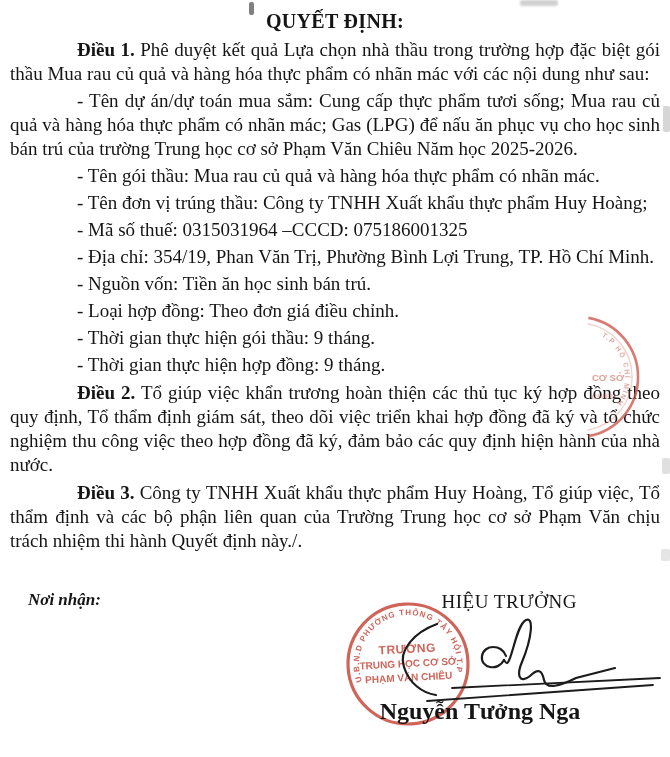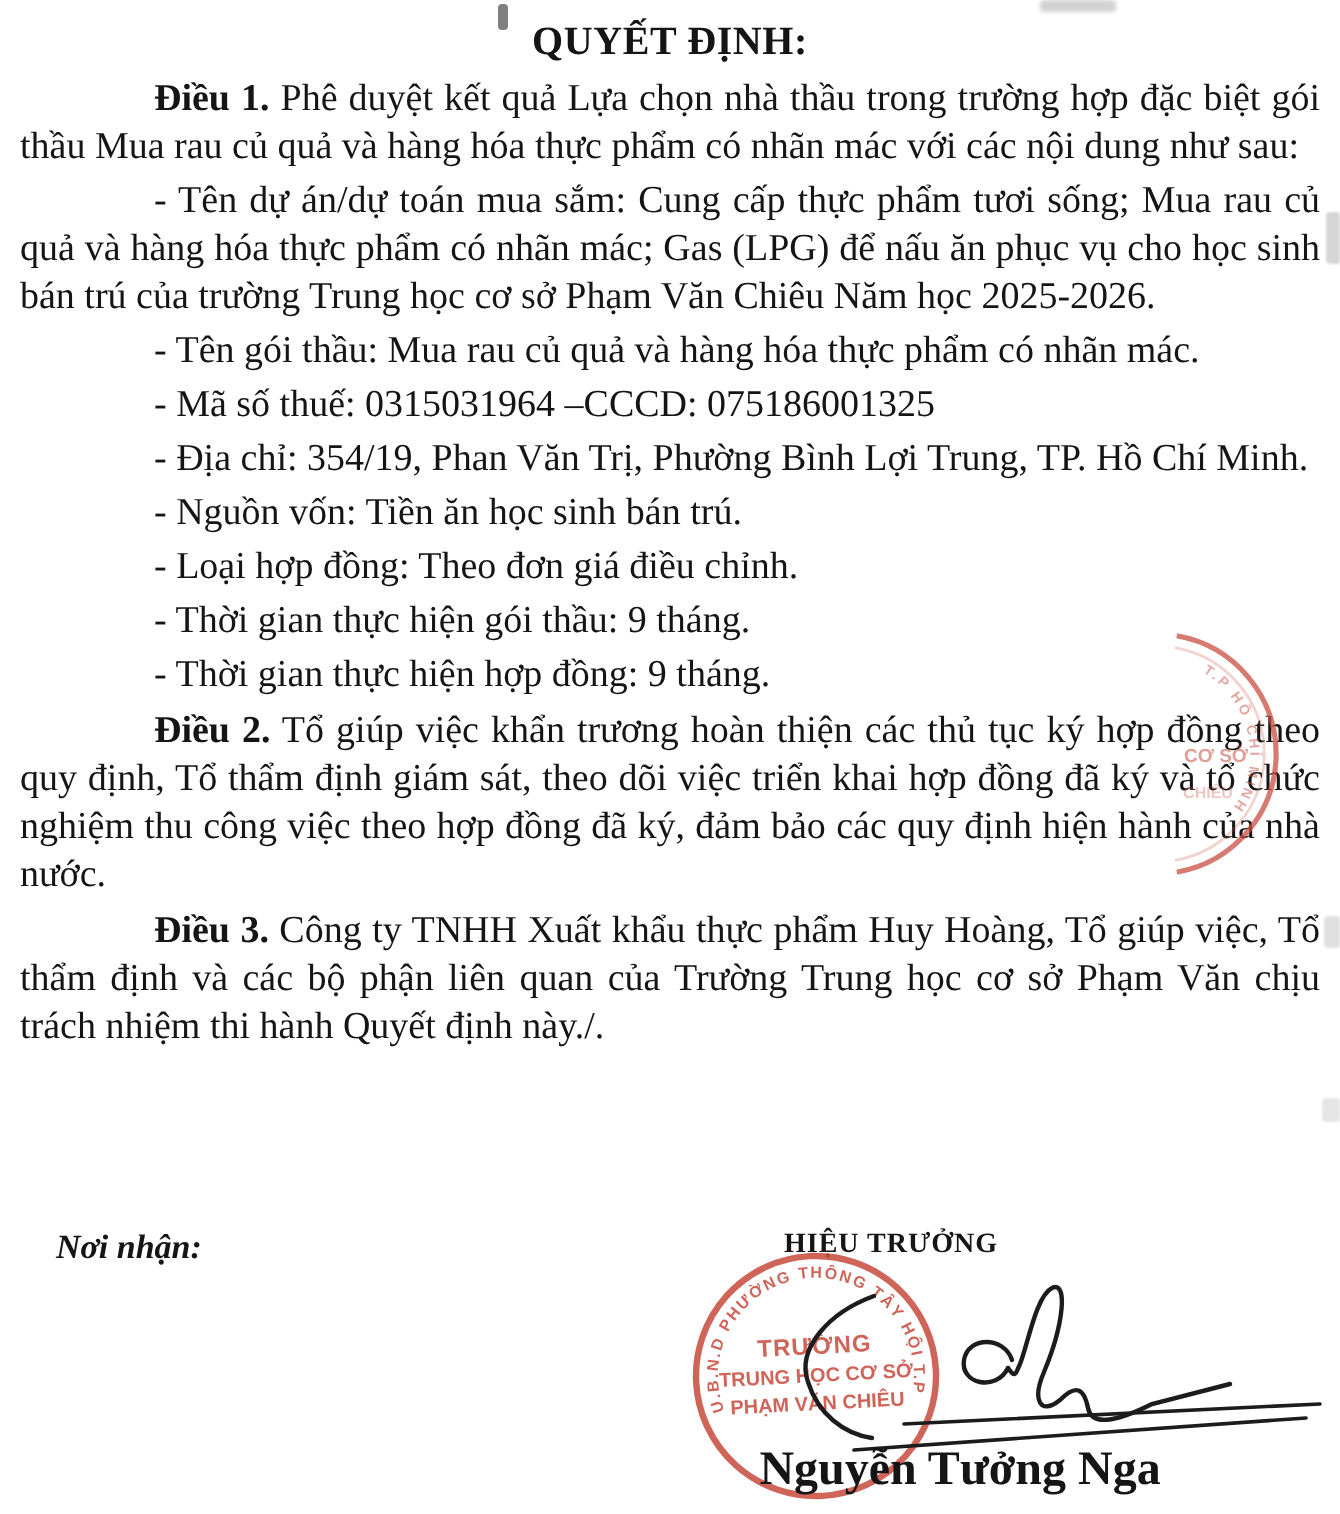--- a/index.html
+++ b/index.html
@@ -9,25 +9,25 @@
   .content{padding:6px 10px 0 10px;}
   .doc-title{text-align:center;font-weight:bold;font-size:20px;line-height:26px;
              letter-spacing:.3px;margin:2px 0 4px 0;}
   .para{margin:0;text-align:justify;font-size:19px;line-height:24px;
         text-indent:67px;}
   .para.article{margin-top:4px;}
   .para.item{margin-top:3px;}
   .para .lead{font-weight:bold;}
   .para .tail{font-style:italic;}
   
-  .footer{position:absolute;left:0;top:610px;width:618px;height:147px;}
+  .footer{position:absolute;left:0;top:586px;width:618px;height:147px;}
   .recipients{position:absolute;left:28px;top:4px;width:300px;font-size:16.5px;line-height:19.5px;}
   .recipients .head{font-weight:bold;font-style:italic;font-size:17px;margin-bottom:1px;}
-  .sign-title{position:absolute;left:392px;top:5px;width:185px;text-align:left;
-              font-weight:bold;font-size:14px;letter-spacing:.5px;}
+  .sign-title{position:absolute;left:392px;top:5px;width:185px;text-align:right;
+              font-weight:normal;font-size:19px;letter-spacing:.5px;}
   .signer-name{position:absolute;left:370px;top:112px;width:220px;text-align:center;
                font-weight:bold;font-size:24px;}
   .stamp-main{position:absolute;left:333px;top:3px;width:150px;height:150px;opacity:.88;
               transform:rotate(-3deg);}
   .sig-svg{position:absolute;left:390px;top:18px;width:280px;height:124px;}
   .stamp-partial{position:absolute;left:520px;top:307px;width:150px;height:140px;}
   
   .smudge{position:absolute;border-radius:2px;}
   .sm1{left:249px;top:2px;width:5px;height:13px;background:#4a4a4a;opacity:.7;}
   .sm2{left:520px;top:0;width:38px;height:6px;background:#9a9a9a;opacity:.45;filter:blur(1px);}
@@ -39,20 +39,21 @@
 </head>
 <body>
 
 <div class="page">
   <div class="content">
     <div class="doc-title">QUYẾT ĐỊNH:</div>
     <div id="paragraphs">
         <p class="para article"><span class="lead">Điều 1.</span><span> Phê duyệt kết quả Lựa chọn nhà thầu trong trường hợp đặc biệt gói thầu Mua rau củ quả và hàng hóa thực phẩm có nhãn mác với các nội dung như sau:</span></p>
         <p class="para item"><span>- Tên dự án/dự toán mua sắm: Cung cấp thực phẩm tươi sống; Mua rau củ quả và hàng hóa thực phẩm có nhãn mác; Gas (LPG) để nấu ăn phục vụ cho học sinh bán trú của trường Trung học cơ sở Phạm Văn Chiêu Năm học 2025-2026.</span></p>
         <p class="para item"><span>- Tên gói thầu: Mua rau củ quả và hàng hóa thực phẩm có nhãn mác.</span></p>
+        <p class="para item"><span>- Tên đơn vị trúng thầu: Công ty TNHH Xuất khẩu thực phẩm Huy Hoàng;</span></p>
         <p class="para item"><span>- Mã số thuế: 0315031964 –CCCD: 075186001325</span></p>
         <p class="para item"><span>- Địa chỉ: 354/19, Phan Văn Trị, Phường Bình Lợi Trung, TP. Hồ Chí Minh.</span></p>
         <p class="para item"><span>- Nguồn vốn: Tiền ăn học sinh bán trú.</span></p>
         <p class="para item"><span>- Loại hợp đồng: Theo đơn giá điều chỉnh.</span></p>
         <p class="para item"><span>- Thời gian thực hiện gói thầu: 9 tháng.</span></p>
         <p class="para item"><span>- Thời gian thực hiện hợp đồng: 9 tháng.</span></p>
         <p class="para article"><span class="lead">Điều 2.</span><span> Tổ giúp việc khẩn trương hoàn thiện các thủ tục ký hợp đồng theo quy định, Tổ thẩm định giám sát, theo dõi việc triển khai hợp đồng đã ký và tổ chức nghiệm thu công việc theo hợp đồng đã ký, đảm bảo các quy định hiện hành của nhà nước.</span></p>
         <p class="para article"><span class="lead">Điều 3.</span><span> Công ty TNHH Xuất khẩu thực phẩm Huy Hoàng, Tổ giúp việc, Tổ thẩm định và các bộ phận liên quan của Trường Trung học cơ sở Phạm Văn chịu trách nhiệm thi hành Quyết định này./.</span></p>
       </div>
   </div>

